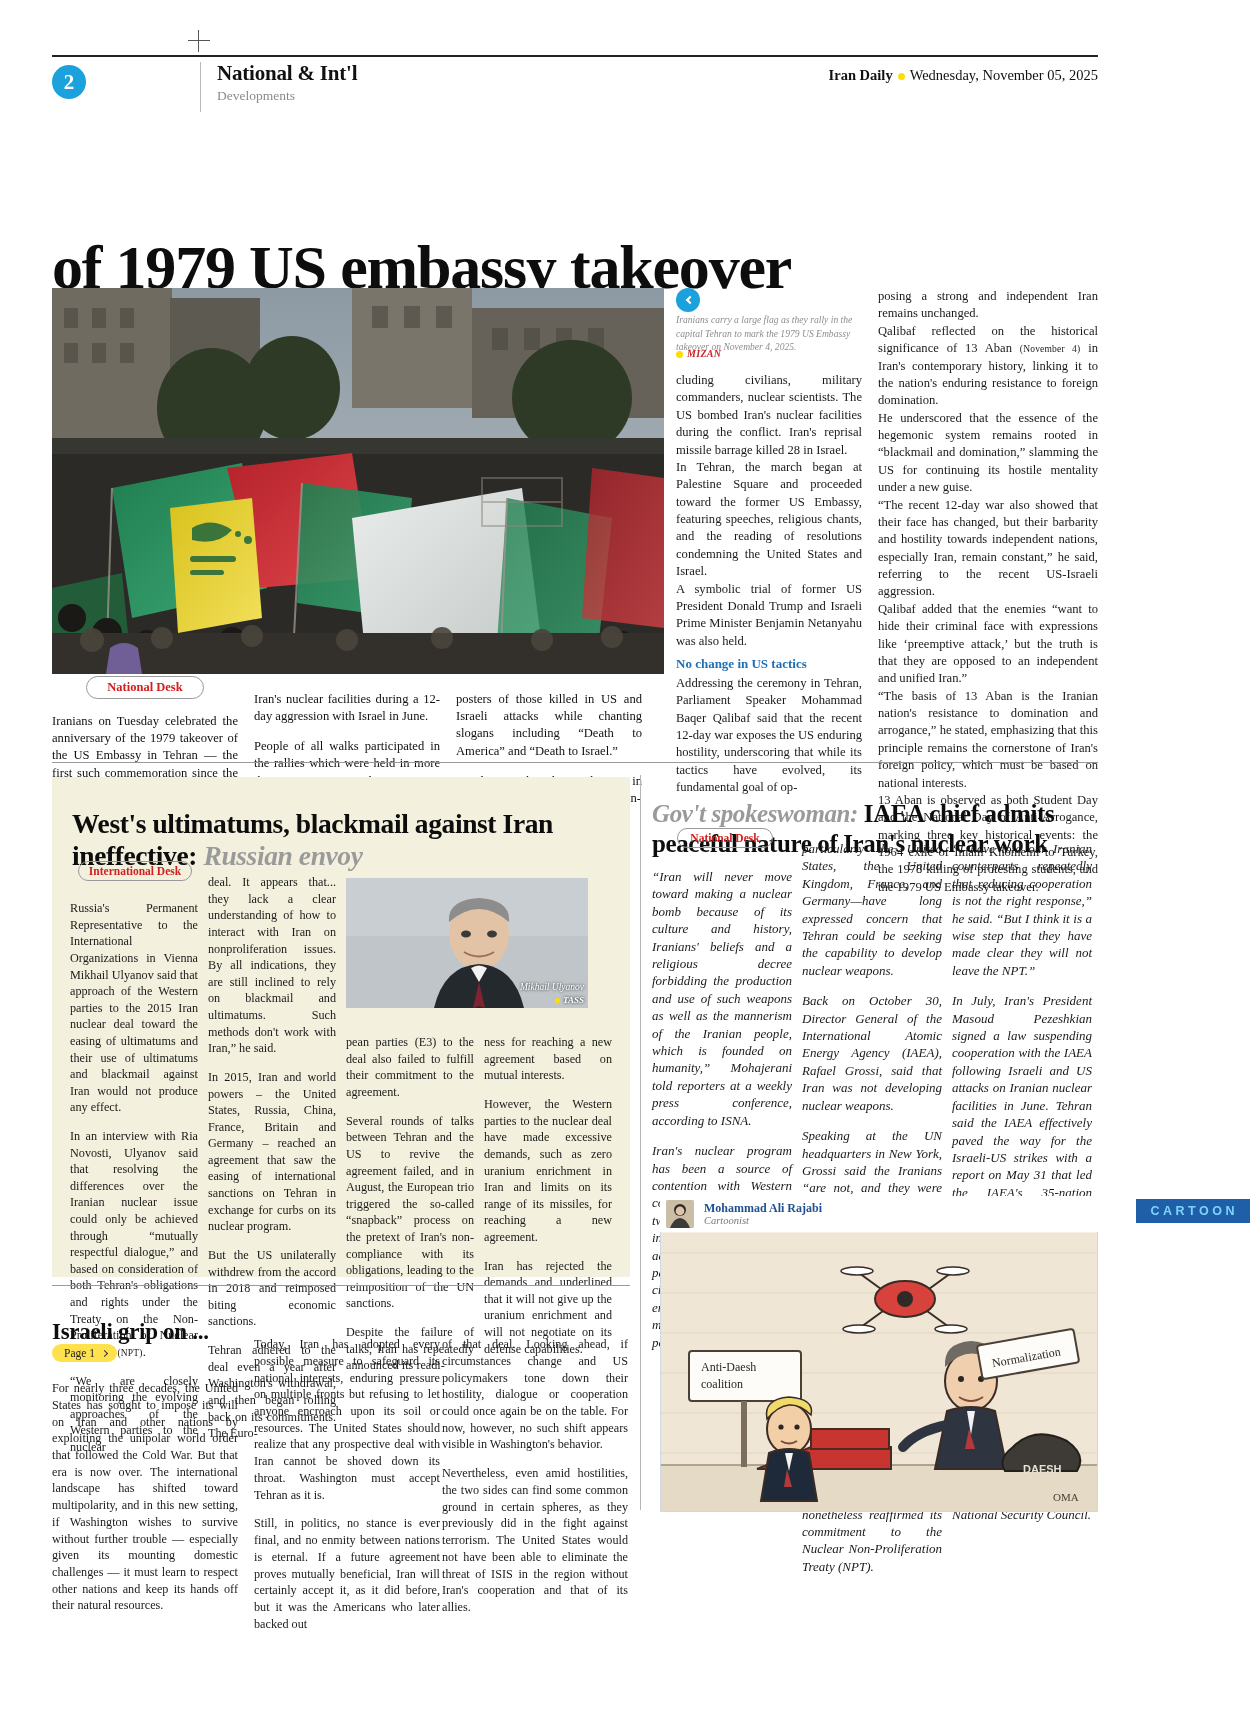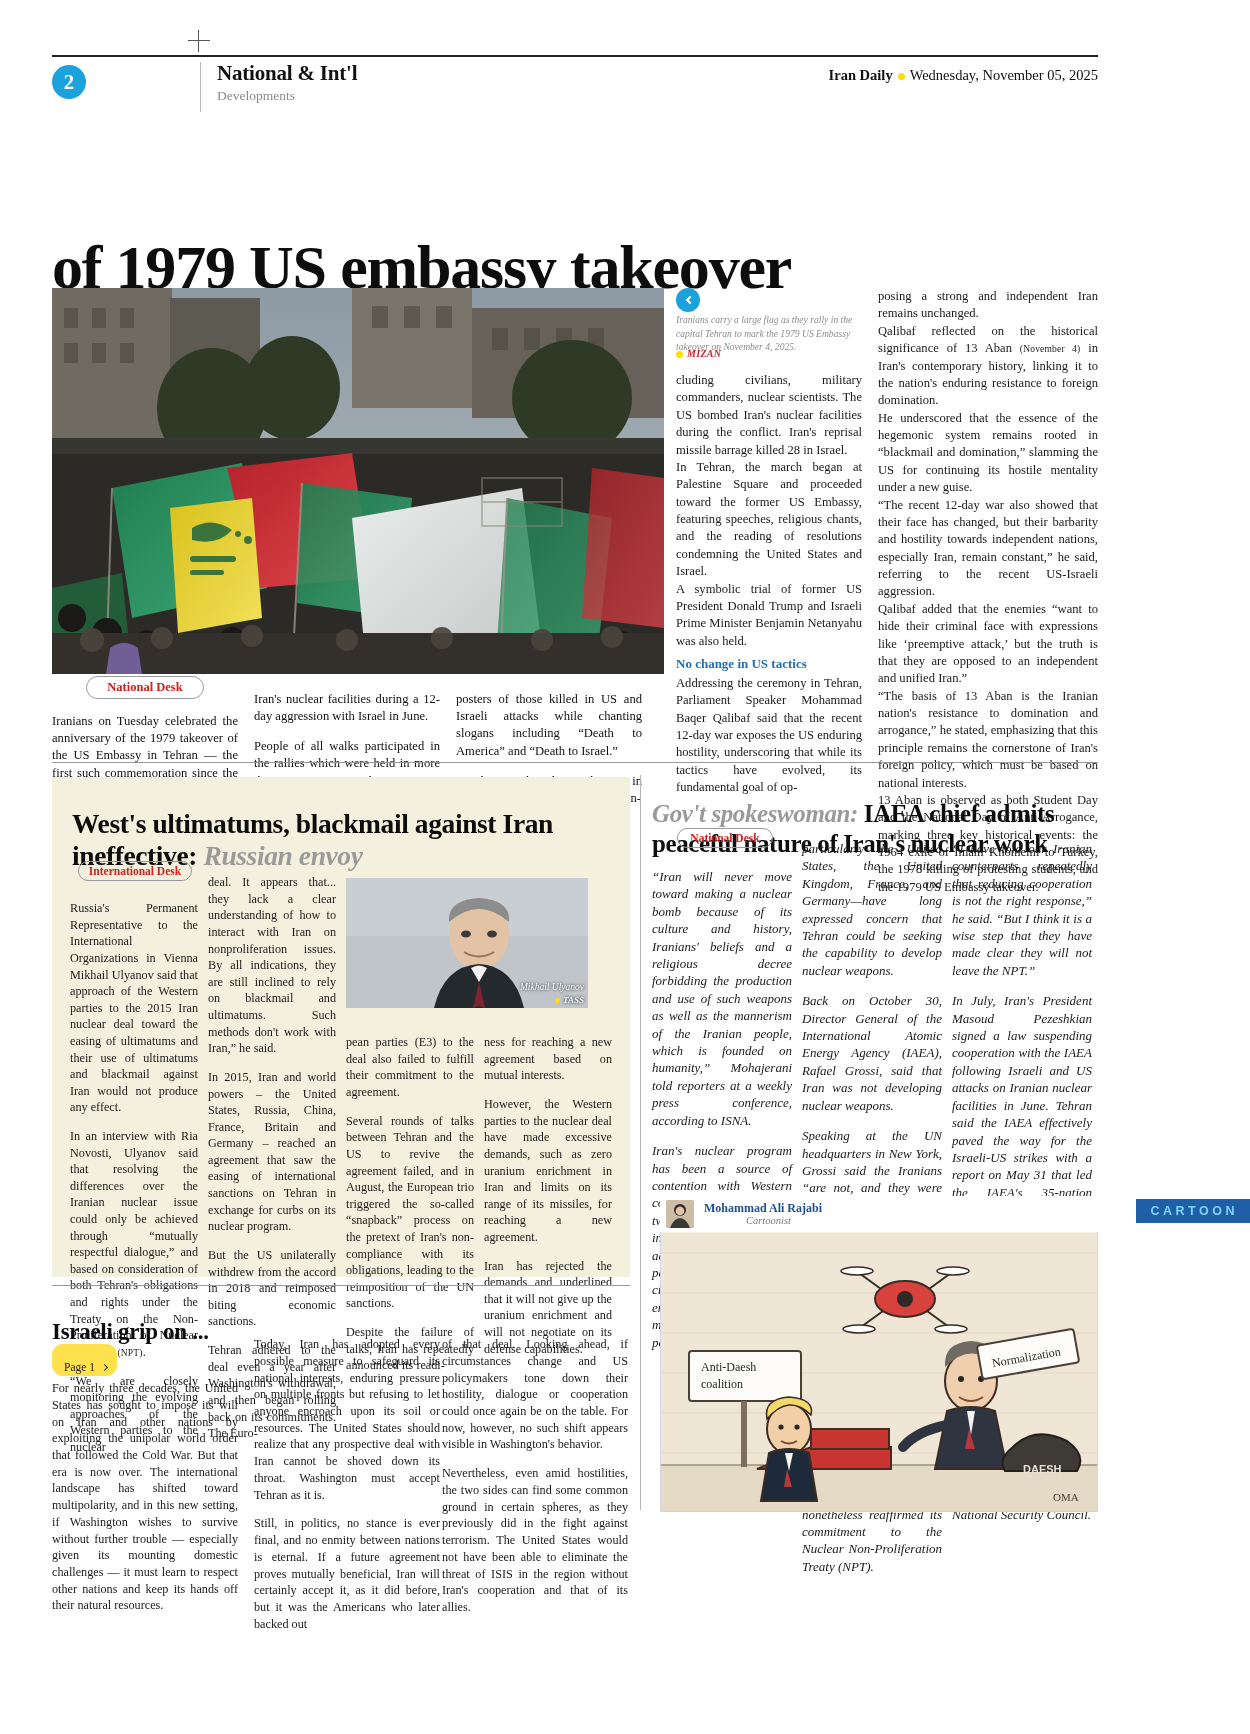--- a/index.html
+++ b/index.html
@@ -210,41 +210,41 @@
     background:#d8cbb8; overflow:hidden; border-radius:2px;
   }
   .cartoonist-name {
     position:absolute; left:704px; top:1201px;
     font-family:"Liberation Serif", serif; font-weight:bold;
     font-size:12px; color:#1f4f8f;
   }
   .cartoonist-role {
     position:absolute; left:704px; top:1215px;
     font-family:"Liberation Serif", serif; font-style:italic;
-    font-size:10.5px; color:#7a7a7a;margin-left:42px;
+    font-size:10.5px; color:#7a7a7a;
   }
   .cartoon-tag {
     position:absolute; right:0px; top:1199px;
     background:#1f5fa8; color:#7dd3fc;
     font-family:"Liberation Sans", sans-serif;
     font-weight:bold; font-size:12.5px; letter-spacing:3.5px;
     padding:5px 12px 5px 15px;
   }
   .cartoon-art { position:absolute; left:661px; top:1233px; width:436px; height:278px; overflow:hidden; }
 
   
   .bottom-head {
     position:absolute; left:52px; top:1296px;
     font-family:"Liberation Serif", serif; font-weight:bold;
     font-size:23px; letter-spacing:-0.3px; color:#0d0d0d;
   }
   .page-chip {
     position:absolute; left:52px; top:1344px;
     background:#ffe14d; border-radius:11px;
-    padding:17px 10px 3px 12px;
+    padding:3px 10px 3px 12px;
     font-family:"Liberation Serif", serif; font-size:11.5px; color:#222;
     display:flex; align-items:center; gap:7px;
   }
   .page-chip .chev {
     width:5px; height:5px; border-top:1.6px solid #333; border-right:1.6px solid #333;
     transform:rotate(45deg); display:inline-block;
   }
   .bcol { font-family:"Liberation Serif", serif; font-size:12.2px; line-height:1.37; text-align:justify; color:#1a1a1a; position:absolute; width:186px; }
   .bc1 { left:52px; top:1324px; }
   .bc2 { left:254px; top:1324px; }

